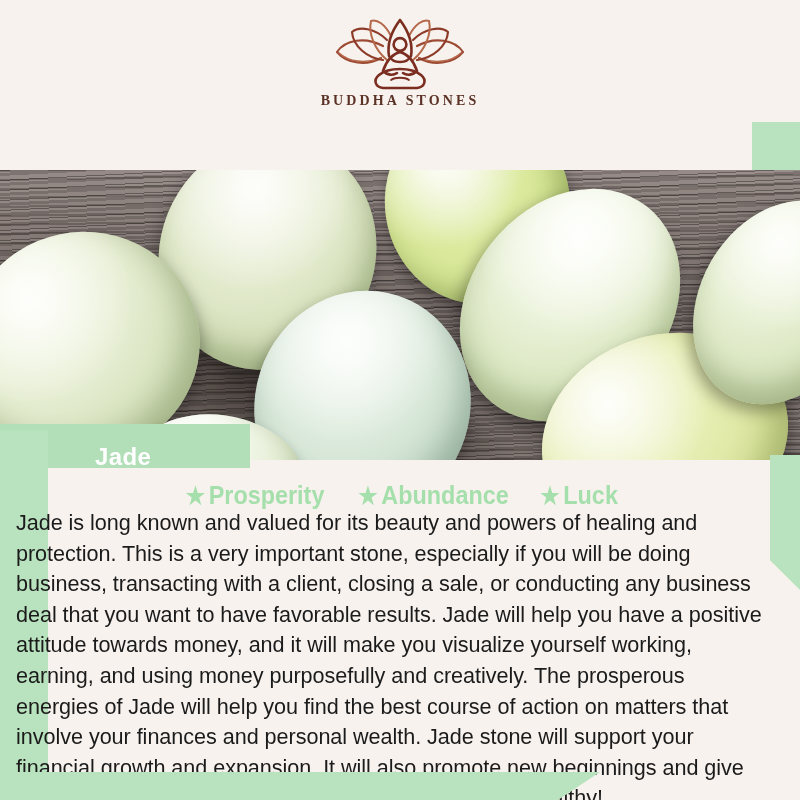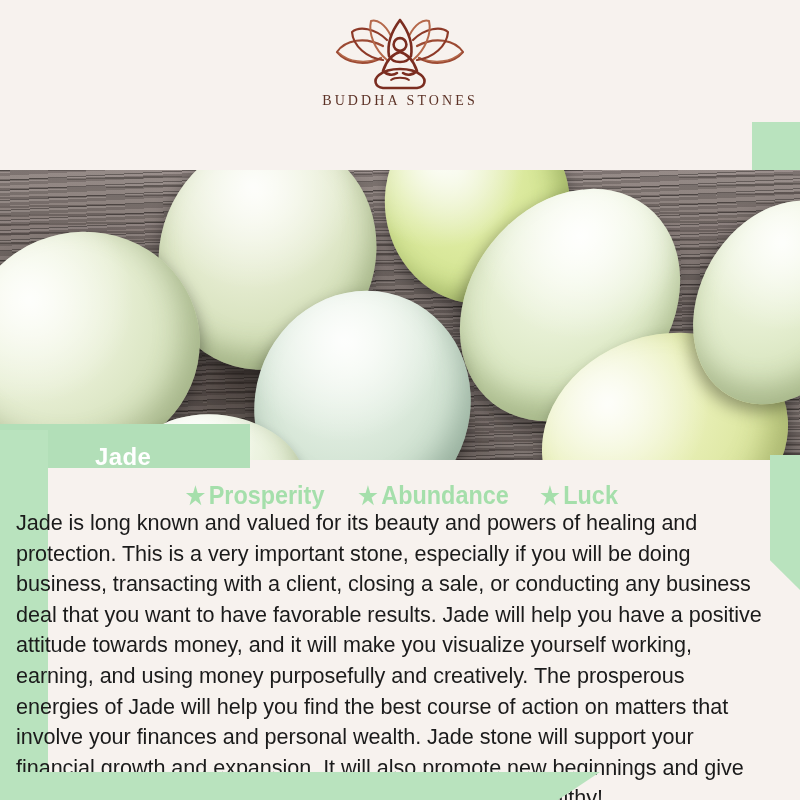--- a/index.html
+++ b/index.html
@@ -91,21 +91,21 @@
     display: block;
     margin: 0 auto;
   }
   .logo-word {
     display: block;
     margin-top: 3px;
     font-family: "Liberation Serif", serif;
     font-size: 14px;
     letter-spacing: 3.1px;
     color: #5c3226;
-    font-weight: 400;
+    font-weight: 700;
   }
 
   
   .title-banner {
     position: absolute;
     left: 30px;
     top: 122px;
     width: 740px;
     height: 48px;
     background: #fdfaf7;

